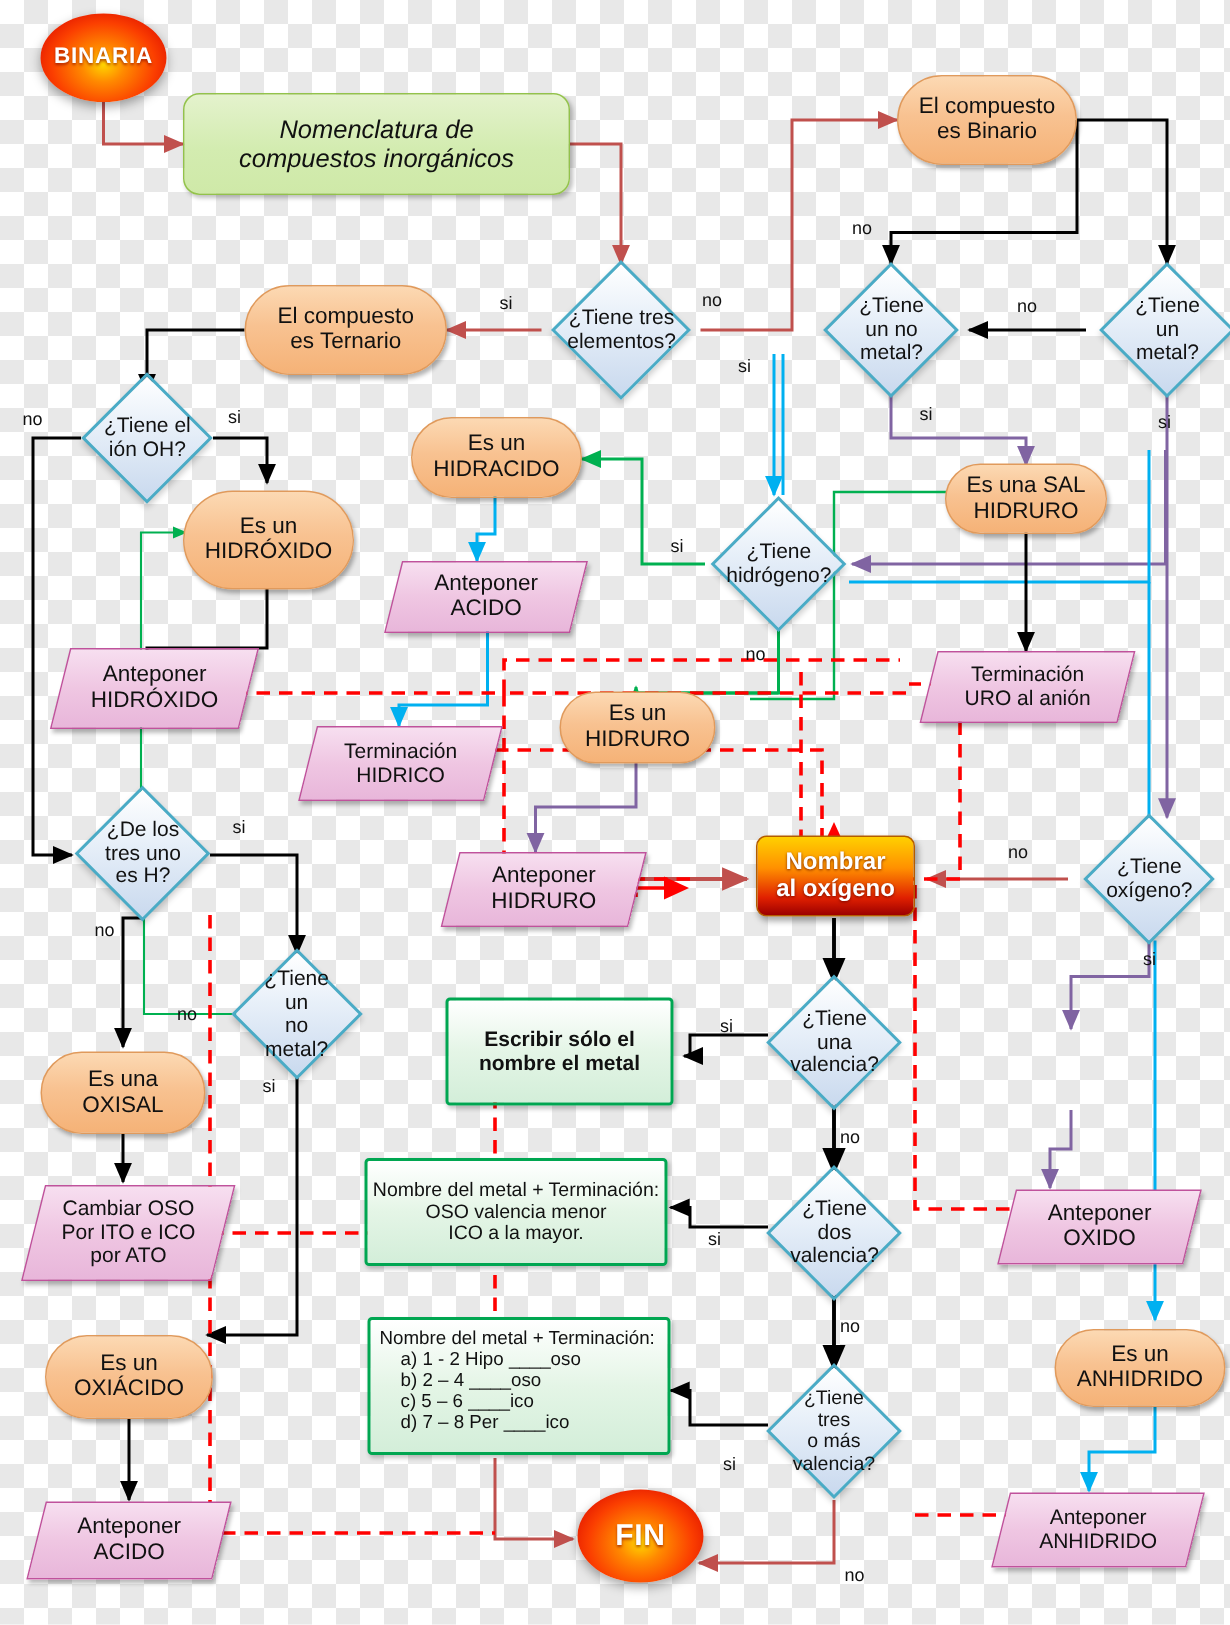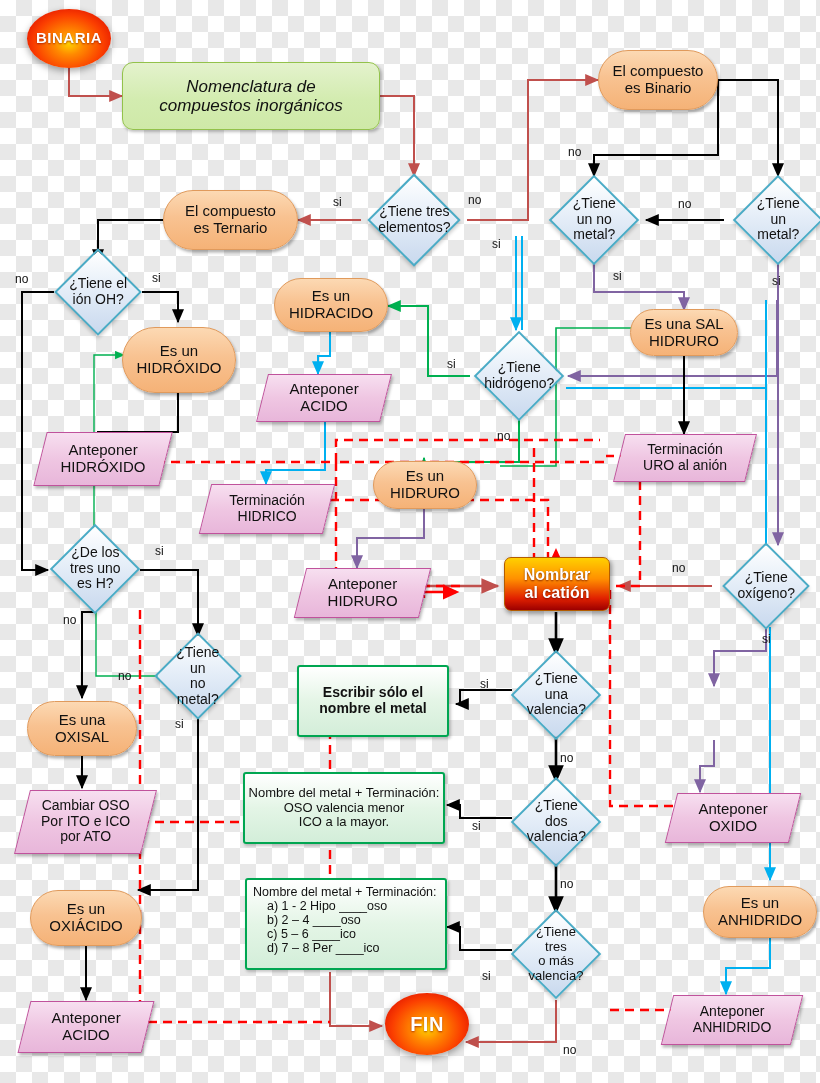--- a/index.html
+++ b/index.html
@@ -347,21 +347,21 @@
 HIDRURO</span>
   </div>
 
   <div class="node para" style="left:619px;top:434px;width:132px;height:48px;font-size:14px;white-space:pre-line;">
     <span class="txt">Terminación
 URO al anión</span>
   </div>
 
   <div class="node highlight" style="left:504px;top:557px;width:106px;height:54px;font-size:16px;white-space:pre-line;">
     <span class="txt">Nombrar
-al catión</span>
+al oxígeno</span>
   </div>
 
   <div class="node diamond" style="left:735px;top:555px;width:62px;height:62px;font-size:14px;">
     <span class="txt" style="width:90px;white-space:pre-line;">¿Tiene
 oxígeno?</span>
   </div>
 
 
   <div class="node para" style="left:671px;top:793px;width:124px;height:50px;font-size:15px;white-space:pre-line;">
     <span class="txt">Anteponer

